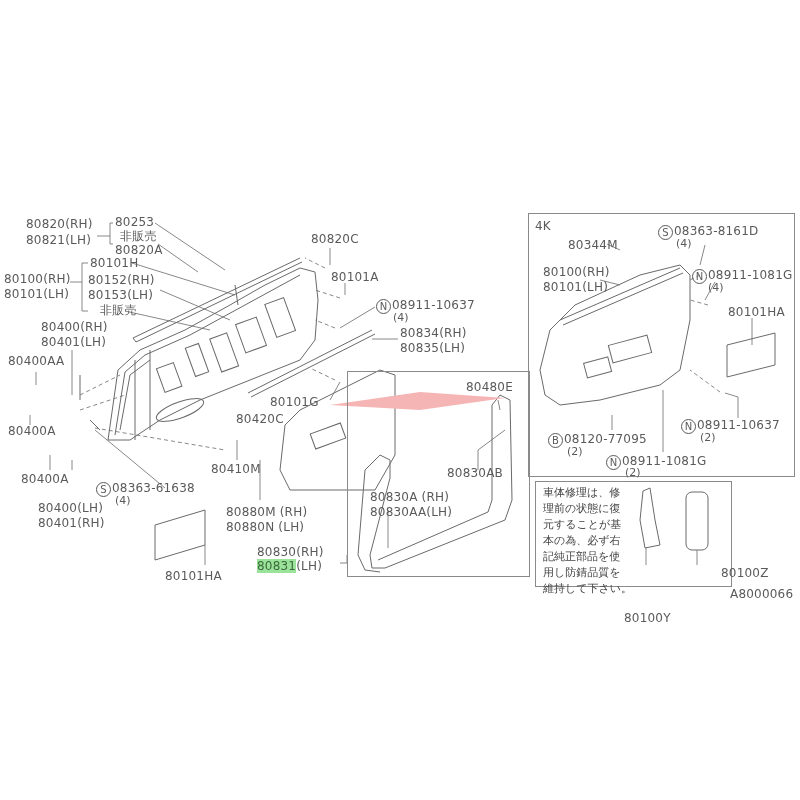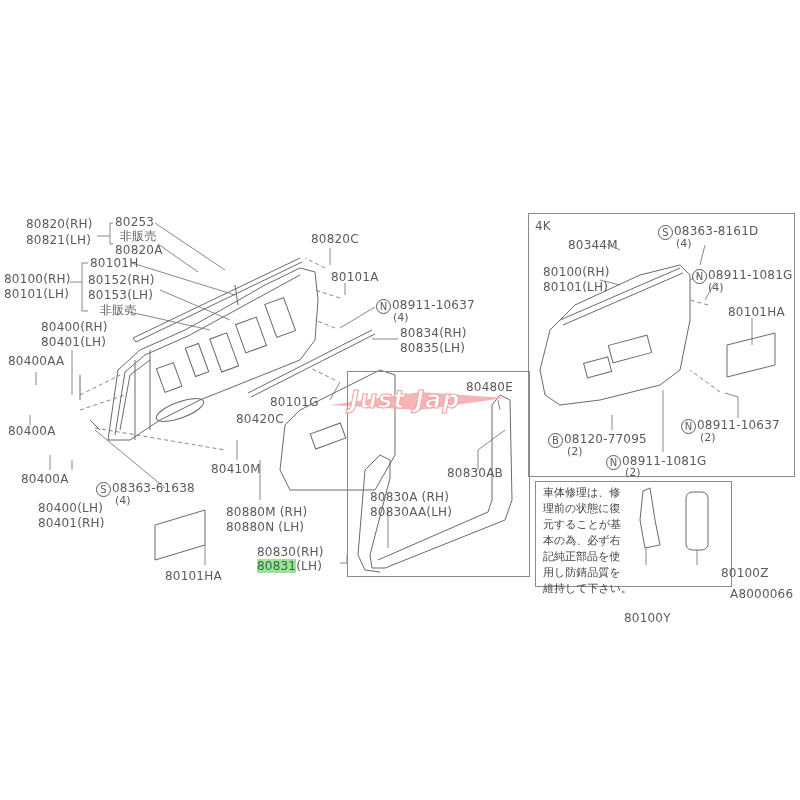--- a/index.html
+++ b/index.html
@@ -121,21 +121,20 @@
       <path d="M697,550 L697,565"></path>
     </g>
 
     <path d="M330,405 L420,392 L505,398 L420,410 Z" fill="#f5b5b5" stroke="none"></path>
   </svg>
 
   <div class="box" style="left:528px;top:213px;width:267px;height:264px;"></div>
   <div class="box" style="left:347px;top:371px;width:183px;height:206px;"></div>
   <div class="box" style="left:535px;top:481px;width:197px;height:106px;"></div>
 
-  <div class="watermark" style="left:350px;top:386px;">Just Jap</div>
 
   <div class="lbl" style="left:26px;top:217px;">80820(RH)</div>
   <div class="lbl" style="left:26px;top:233px;">80821(LH)</div>
   <div class="lbl" style="left:115px;top:215px;">80253</div>
   <div class="lbl" style="left:120px;top:229px;">非販売</div>
   <div class="lbl" style="left:115px;top:243px;">80820A</div>
   <div class="lbl" style="left:90px;top:256px;">80101H</div>
   <div class="lbl" style="left:4px;top:272px;">80100(RH)</div>
   <div class="lbl" style="left:4px;top:287px;">80101(LH)</div>
   <div class="lbl" style="left:88px;top:273px;">80152(RH)</div>

